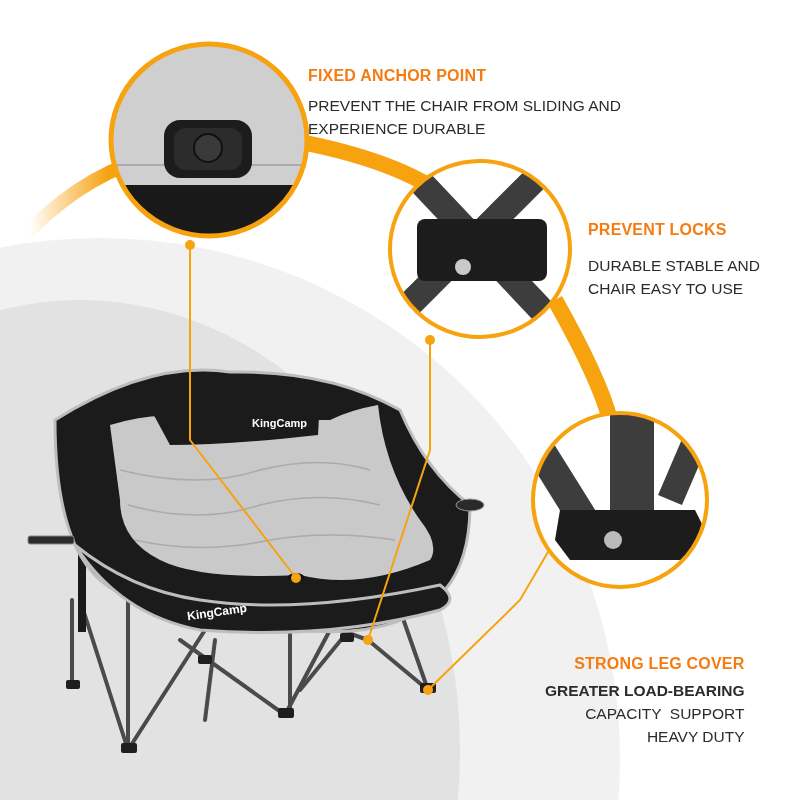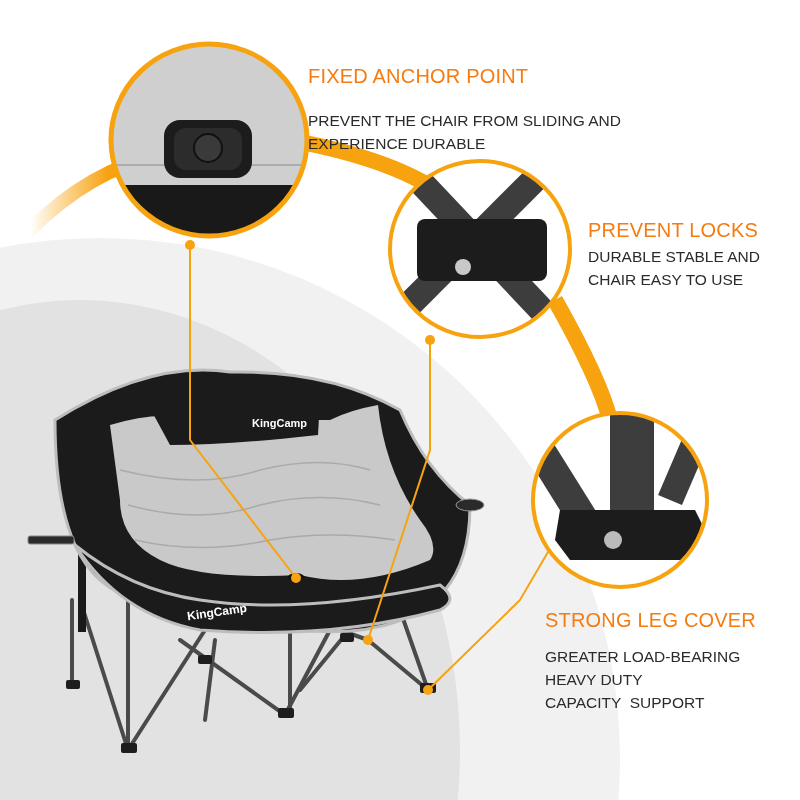--- a/index.html
+++ b/index.html
@@ -1,21 +1,21 @@
 <!DOCTYPE html>
 <html><head>
 <meta charset="utf-8">
 <style>
   html, body { margin:0; padding:0; }
   body { width:800px; height:800px; overflow:hidden; background:#ffffff; position:relative; font-family:"Liberation Sans", sans-serif; }
   .abs { position:absolute; }
   .bg-arc-outer { left:-420px; top:238px; width:1040px; height:1040px; border-radius:50%; background:#f1f1f1; }
   .bg-arc-inner { left:-300px; top:300px; width:760px; height:900px; border-radius:50%; background:#e2e2e2; }
   svg.layer { position:absolute; left:0; top:0; }
-  .title { color:#f47c12; font-weight:normal; font-size:20px; letter-spacing:0.2px; line-height:24px; white-space:nowrap; }
+  .title { color:#f47c12; font-weight:bold; font-size:16px; letter-spacing:0.2px; line-height:24px; white-space:nowrap; }
   .desc { color:#2b2b2b; font-size:15.5px; line-height:23px; white-space:nowrap; }
   .callout { position:absolute; }
   .logo-text { position:absolute; color:#fff; font-weight:bold; font-size:11px; white-space:nowrap; }
 </style>
 </head>
 <body>
 
 <div class="abs bg-arc-outer"></div>
 <div class="abs bg-arc-inner"></div>
 
@@ -141,28 +141,28 @@
     <line x1="10" y1="40" x2="60" y2="120" stroke="#3d3d3d" stroke-width="30"></line>
     <line x1="170" y1="20" x2="140" y2="90" stroke="#3d3d3d" stroke-width="26"></line>
     <path d="M 30 100 L 165 100 L 175 120 L 160 150 L 40 150 L 25 130 Z" fill="#1c1c1c"></path>
     <circle cx="83" cy="130" r="9" fill="#bbbbbb"></circle>
   </g>
   <ellipse cx="90" cy="90" rx="87" ry="87" fill="none" stroke="#f7a20f" stroke-width="4"></ellipse>
 </svg>
 
 <div class="callout" style="left:308px; top:64px;">
   <div class="title">FIXED ANCHOR POINT</div>
-  <div class="desc" style="margin-top:21px;">PREVENT THE CHAIR FROM SLIDING AND</div>
+  <div class="desc" style="margin-top:6px;">PREVENT THE CHAIR FROM SLIDING AND</div>
   <div class="desc">EXPERIENCE DURABLE</div>
 </div>
 
 <div class="callout" style="left:588px; top:218px;">
   <div class="title">PREVENT LOCKS</div>
-  <div class="desc" style="margin-top:3px;">DURABLE STABLE AND</div>
+  <div class="desc" style="margin-top:12px;">DURABLE STABLE AND</div>
   <div class="desc">CHAIR EASY TO USE</div>
 </div>
 
-<div class="callout" style="left:545px; top:608px;">
+<div class="callout" style="left:545px; top:652px;text-align:right;">
   <div class="title">STRONG LEG COVER</div>
-  <div class="desc" style="margin-top:13px; white-space:pre;">GREATER LOAD-BEARING</div>
+  <div class="desc" style="margin-top:3px; white-space:pre;font-weight:bold;">GREATER LOAD-BEARING</div>
+  <div class="desc" style="white-space:pre;">CAPACITY  SUPPORT</div>
   <div class="desc">HEAVY DUTY</div>
-  <div class="desc" style="white-space:pre;">CAPACITY  SUPPORT</div>
 </div>
 
 </body></html>

